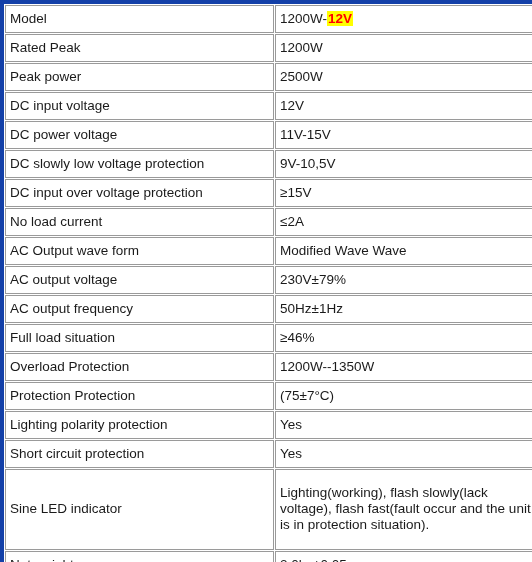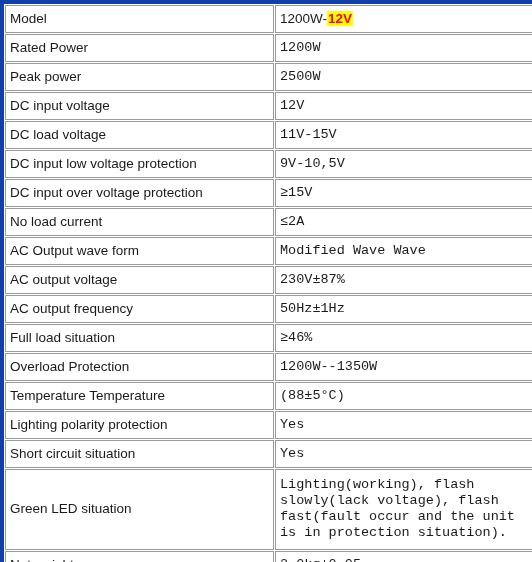--- a/index.html
+++ b/index.html
@@ -63,59 +63,58 @@
 
   .hl {
     background: #ffff00;
     color: #ff0000;
     font-weight: bold;
     padding: 0 1px;
   }
 
   .val-text {
     display: block;
-    font-family: Liberation Mono, monospace;
   }
 </style>
 </head>
 <body>
 
 <div id="spec-frame">
   <table id="spec-table">
     <tbody id="spec-tbody">
         <tr class="row-std">
           <td class="label-cell">Model</td>
           <td class="value-cell"><span>1200W-</span><span class="hl">12V</span></td>
         </tr>
         <tr class="row-std">
-          <td class="label-cell">Rated Power</td>
+          <td class="label-cell">Rated Peak</td>
           <td class="value-cell">
             <span class="val-text">1200W</span>
           </td>
         </tr>
         <tr class="row-std">
           <td class="label-cell">Peak power</td>
           <td class="value-cell">
             <span class="val-text">2500W</span>
           </td>
         </tr>
         <tr class="row-std">
           <td class="label-cell">DC input voltage</td>
           <td class="value-cell">
             <span class="val-text">12V</span>
           </td>
         </tr>
         <tr class="row-std">
-          <td class="label-cell">DC load voltage</td>
+          <td class="label-cell">DC power voltage</td>
           <td class="value-cell">
             <span class="val-text">11V-15V</span>
           </td>
         </tr>
         <tr class="row-std">
-          <td class="label-cell">DC input low voltage protection</td>
+          <td class="label-cell">DC slowly low voltage protection</td>
           <td class="value-cell">
             <span class="val-text">9V-10,5V</span>
           </td>
         </tr>
         <tr class="row-std">
           <td class="label-cell">DC input over voltage protection</td>
           <td class="value-cell">
             <span class="val-text">≥15V</span>
           </td>
         </tr>
@@ -127,21 +126,21 @@
         </tr>
         <tr class="row-std">
           <td class="label-cell">AC Output wave form</td>
           <td class="value-cell">
             <span class="val-text">Modified Wave Wave</span>
           </td>
         </tr>
         <tr class="row-std">
           <td class="label-cell">AC output voltage</td>
           <td class="value-cell">
-            <span class="val-text">230V±87%</span>
+            <span class="val-text">230V±79%</span>
           </td>
         </tr>
         <tr class="row-std">
           <td class="label-cell">AC output frequency</td>
           <td class="value-cell">
             <span class="val-text">50Hz±1Hz</span>
           </td>
         </tr>
         <tr class="row-std">
           <td class="label-cell">Full load situation</td>
@@ -149,39 +148,39 @@
             <span class="val-text">≥46%</span>
           </td>
         </tr>
         <tr class="row-std">
           <td class="label-cell">Overload Protection</td>
           <td class="value-cell">
             <span class="val-text">1200W--1350W</span>
           </td>
         </tr>
         <tr class="row-std">
-          <td class="label-cell">Temperature Temperature</td>
+          <td class="label-cell">Protection Protection</td>
           <td class="value-cell">
-            <span class="val-text">(88±5°C)</span>
+            <span class="val-text">(75±7°C)</span>
           </td>
         </tr>
         <tr class="row-std">
           <td class="label-cell">Lighting polarity protection</td>
           <td class="value-cell">
             <span class="val-text">Yes</span>
           </td>
         </tr>
         <tr class="row-std">
-          <td class="label-cell">Short circuit situation</td>
+          <td class="label-cell">Short circuit protection</td>
           <td class="value-cell">
             <span class="val-text">Yes</span>
           </td>
         </tr>
         <tr class="row-tall">
-          <td class="label-cell">Green LED situation</td>
+          <td class="label-cell">Sine LED indicator</td>
           <td class="value-cell">
             <span class="val-text">Lighting(working), flash slowly(lack voltage), flash fast(fault occur and the unit is in protection situation).</span>
           </td>
         </tr>
         <tr class="row-std">
           <td class="label-cell">Net weight</td>
           <td class="value-cell">
             <span class="val-text">2,0kg±0,05</span>
           </td>
         </tr>

